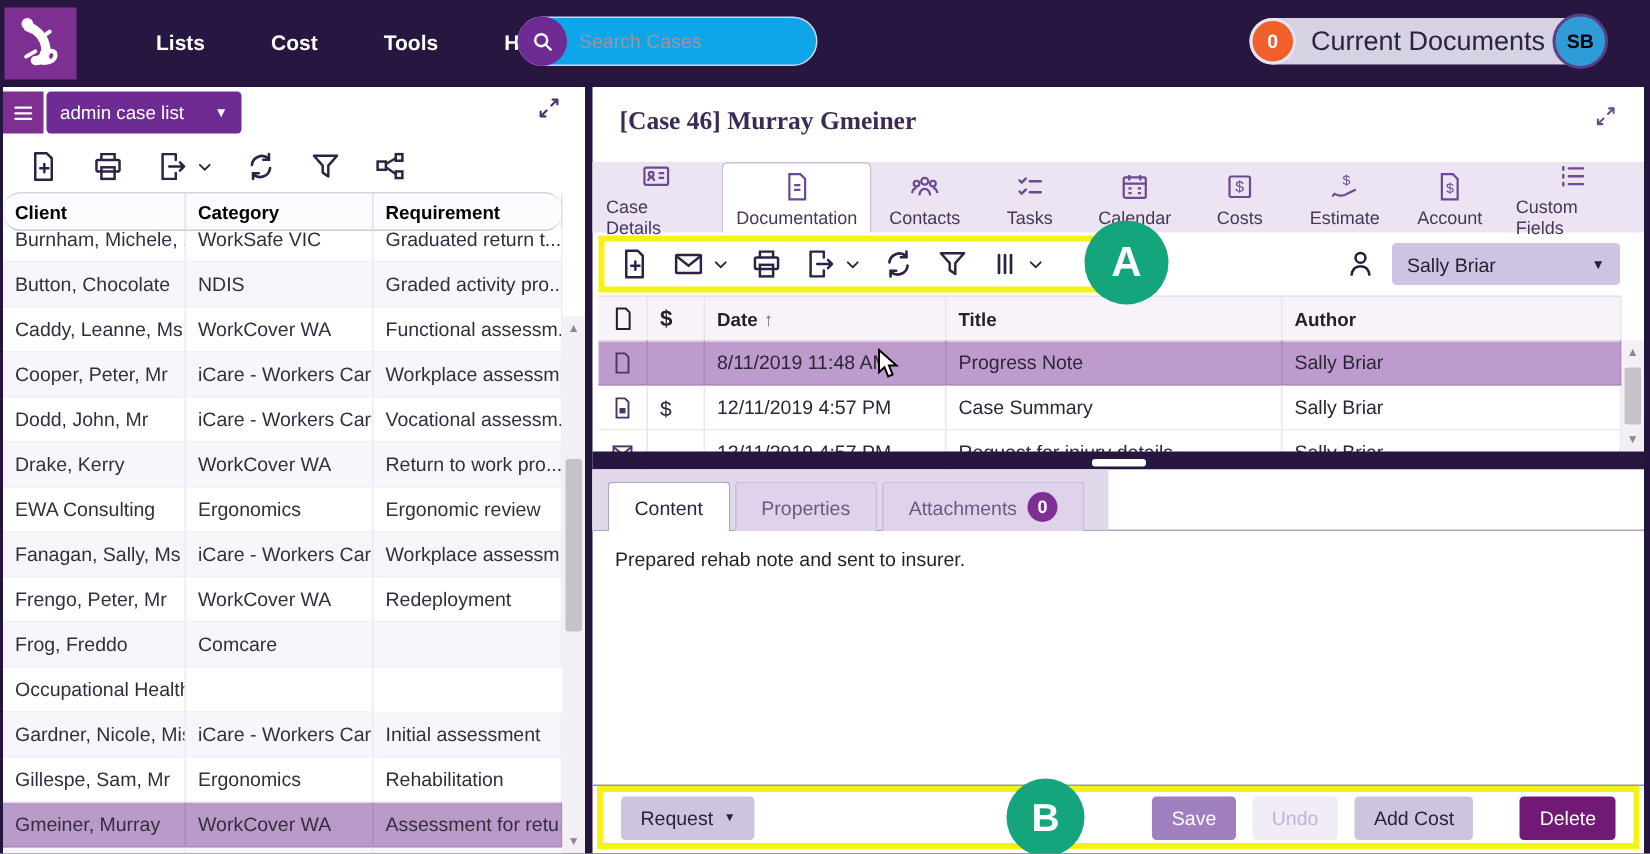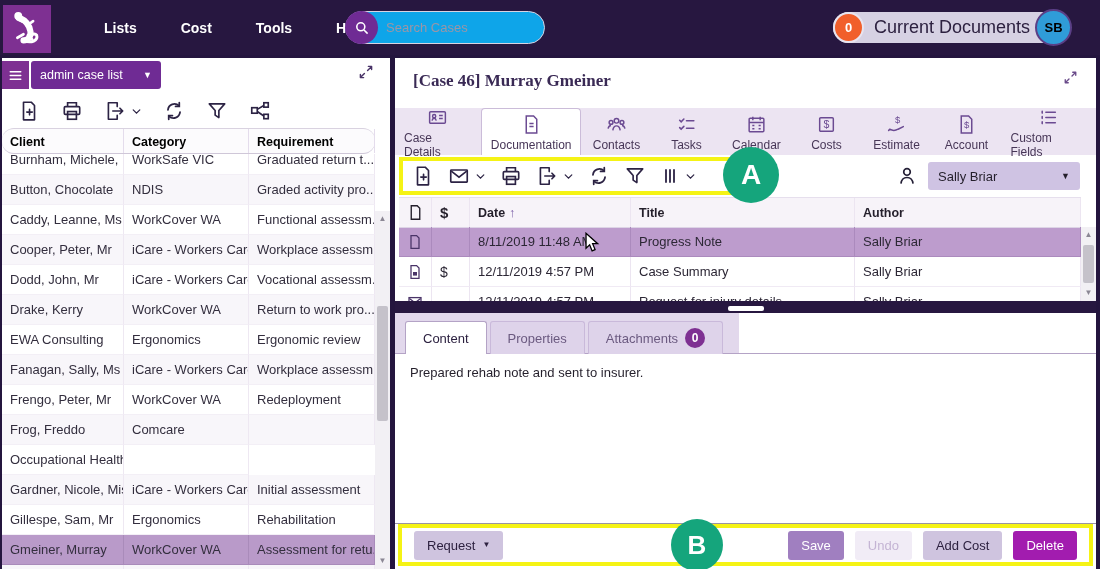--- a/index.html
+++ b/index.html
@@ -85,21 +85,21 @@
   .dtab.active { background:#fff; color:#2c2140; border-color:#b4a3c6; z-index:2; }
   .att-badge { width:20px; height:20px; border-radius:50%; background:#7e3092; color:#fff; font-size:12px; font-weight:700; display:grid; place-items:center; }
   .content-box { height:169px; padding:11px 15px; font-size:13px; color:#241f2b; }
   .action-outer { border-top:1px solid #9a93a3; padding-bottom:4px; }
   .ybar { position:relative; margin:0 3px; height:42px; background:#fff; border:4px solid #f5f315; display:flex; align-items:center; padding:0 12px; }
   .btn { height:29px; border:none; border-radius:3px; font-size:13px; font-family:"Liberation Sans", sans-serif; padding:0 13px; cursor:pointer; color:#2d2140; background:#cfc4df; }
   .btn-actions { display:flex; align-items:center; gap:7px; }
   .btn-group { margin-left:auto; display:flex; gap:11px; }
   .btn-save { background:#a07fc0; color:#fff; }
   .btn-undo { background:#f1ecf6; color:#c4b4d4; cursor:default; }
-  .btn-delete { background:#a21caf; color:#fff; }
+  .btn-delete { background:#701a75; color:#fff;margin-left:20px; }
   .b-badge { left:269px; top:-9px; width:52px; height:52px; font-size:26px; }
 
   .cursor-overlay { position:absolute; left:584px; top:232px; z-index:20; pointer-events:none; }
   svg { display:block; }
 </style>
 </head>
 <body>
 
 <div class="stage">
 

